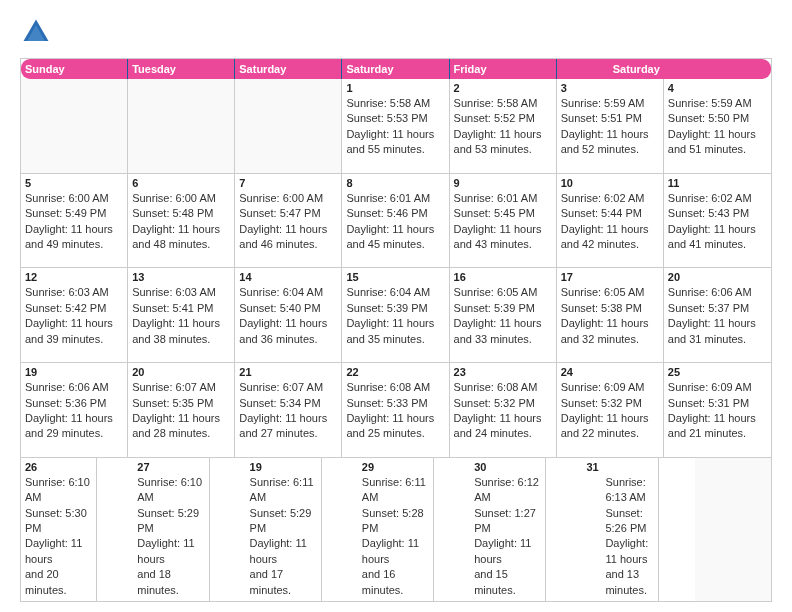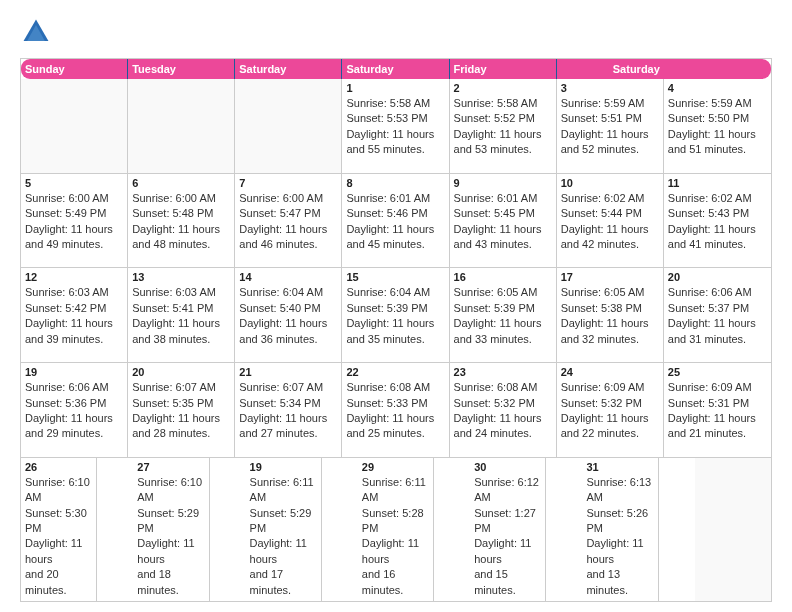--- a/index.html
+++ b/index.html
@@ -364,21 +364,21 @@
           </div>
           <div class="cal-cell">
             <div class="day-num">30</div>
             <div class="day-info" style="white-space: pre-line;">Sunrise: 6:12 AM
 Sunset: 1:27 PM
 Daylight: 11 hours
 and 15 minutes.</div>
           </div>
           <div class="cal-cell">
             <div class="day-num">31</div>
-            <div class="day-info" style="white-space: pre-line;">Sunrise: 6:13 AM
+            <div class="day-info" style="white-space: pre-line; margin-left: 19px;">Sunrise: 6:13 AM
 Sunset: 5:26 PM
 Daylight: 11 hours
 and 13 minutes.</div>
           </div>
           <div class="cal-cell empty"></div>
         </div>
       </div>
   </div>
 </div>
 

